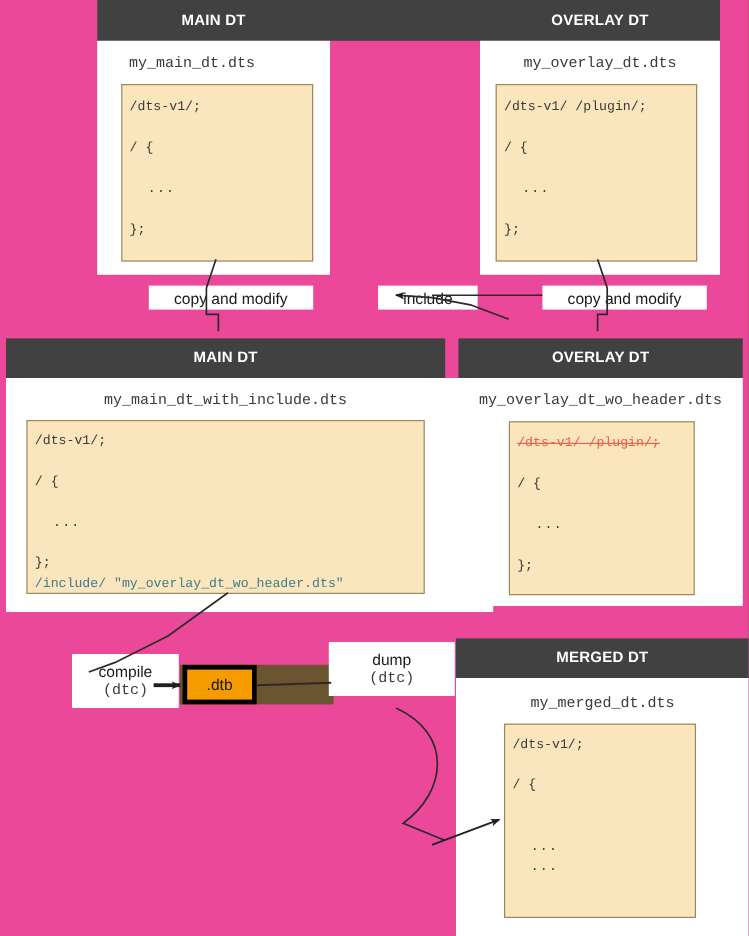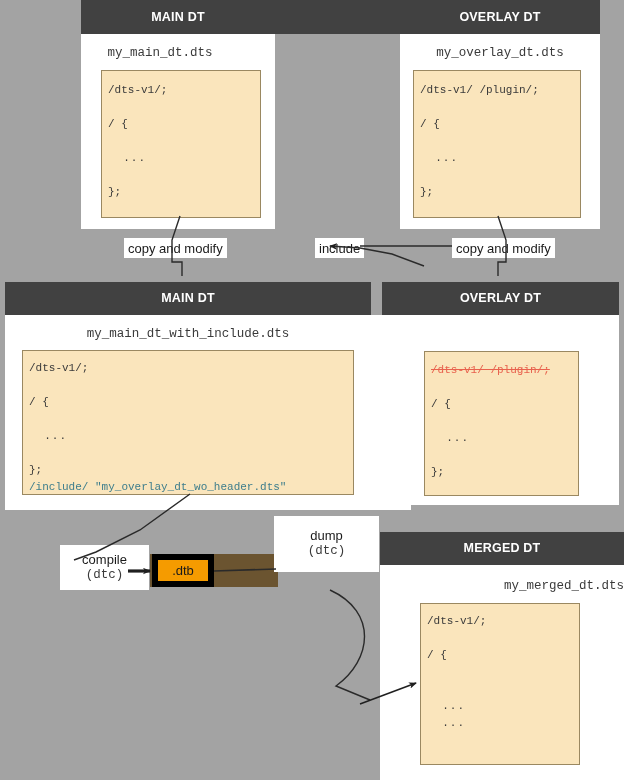--- a/index.html
+++ b/index.html
@@ -4,21 +4,21 @@
 <style>
   html, body {
     margin: 0;
     padding: 0;
     background: #666666;
   }
   #root {
     position: relative;
     width: 624px;
     height: 780px;
-    background: #a3a3a3;
+    background: #ec4899;
     font-family: "Liberation Sans", sans-serif;
     overflow: hidden;
   }
   .panel { position: absolute; }
   .panel-header {
     background: #414141;
     color: #ffffff;
     font-weight: bold;
     font-size: 12.5px;
     letter-spacing: 0.2px;
@@ -66,21 +66,21 @@
   }
   .edge-label {
     position: absolute;
     background: #ffffff;
     color: #1a1a1a;
     font-size: 13px;
     white-space: nowrap;
     line-height: 1;
     display: flex;
     align-items: center;
-    padding: 0 4px;
+    padding: 0 21px;
   }
   .proc-box {
     position: absolute;
     background: #ffffff;
     display: flex;
     align-items: center;
     justify-content: center;
   }
   .proc-label {
     text-align: center;
@@ -90,21 +90,21 @@
     white-space: nowrap;
   }
   .proc-label .sub {
     font-family: "Liberation Mono", monospace;
     font-size: 12.5px;
     color: #3a3a3a;
   }
   .dtb-box {
     position: absolute;
     background: #f59b00;
-    border: 6px solid #000000;
+    border: 4px solid #000000;
     display: flex;
     align-items: center;
     justify-content: center;
     color: #1a1a1a;
     font-size: 13px;
     box-sizing: border-box;
   }
   .brown-bar {
     position: absolute;
     background: #6b5430;
@@ -182,38 +182,39 @@
           <div class="line" style="height: 17px;"><span class="inc">/include/ "my_overlay_dt_wo_header.dts"</span></div>
         </div>
     </div>
   </div>
 
   <div class="panel" style="left:382px; top:282px; width:237px; height:223px;">
     <div class="panel-header" style="position:absolute; left:0; top:0; width:237px; height:33px;">
       <span>OVERLAY DT</span>
     </div>
     <div class="card" style="left:0px; top:33px; width:237px; height:190px;">
+      <div class="filename" style="position:absolute; left:0; top:12px; width:237px;">my_overlay_dt_wo_header.dts</div>
       <div class="code" style="position:absolute; left:42px; top:36px; width:155px; height:145px; padding:13px 0 0 6px;">
           <div class="line" style="height: 17px;"><span class="strike">/dts-v1/ /plugin/;</span></div>
           <div class="line" style="height: 17px;">&nbsp;</div>
           <div class="line" style="height: 17px;">/ {</div>
           <div class="line" style="height: 17px;">&nbsp;</div>
           <div class="line" style="height: 17px;"><span class="dots">  ...</span></div>
           <div class="line" style="height: 17px;">&nbsp;</div>
           <div class="line" style="height: 17px;">};</div>
         </div>
     </div>
   </div>
 
   <div class="panel" style="left:380px; top:532px; width:280px; height:248px;">
     <div class="panel-header" style="position:absolute; left:0; top:0; width:244px; height:33px;">
       <span>MERGED DT</span>
     </div>
     <div class="card" style="left:0px; top:33px; width:244px; height:215px;">
-      <div class="filename" style="position:absolute; left:0; top:14px; width:244px;text-align:right;">my_merged_dt.dts</div>
+      <div class="filename" style="position:absolute; left:0; top:14px; width:244px;">my_merged_dt.dts</div>
       <div class="code" style="position:absolute; left:40px; top:38px; width:160px; height:162px; padding:12px 0 0 6px;">
           <div class="line" style="height: 17px;">/dts-v1/;</div>
           <div class="line" style="height: 17px;">&nbsp;</div>
           <div class="line" style="height: 17px;">/ {</div>
           <div class="line" style="height: 17px;">&nbsp;</div>
           <div class="line" style="height: 17px;">&nbsp;</div>
           <div class="line" style="height: 17px;"><span class="dots">  ...</span></div>
           <div class="line" style="height: 17px;"><span class="dots">  ...</span></div>
           <div class="line" style="height: 17px;">&nbsp;</div>
           <div class="line" style="height: 17px;">&nbsp;</div>
@@ -227,21 +228,21 @@
       <div class="sub">(dtc)</div>
     </div>
   </div>
 
   <div class="brown-bar" style="left:150px; top:554px; width:128px; height:33px;"></div>
 
   <div class="dtb-box" style="left:152px; top:554px; width:62px; height:33px;">
     <span>.dtb</span>
   </div>
 
-  <div class="proc-box" style="left:274px; top:516px; width:105px; height:56px;">
+  <div class="proc-box" style="left:274px; top:535px; width:105px; height:45px;">
     <div class="proc-label">
       <div>dump</div>
       <div class="sub">(dtc)</div>
     </div>
   </div>
 
   <svg class="overlay" viewBox="0 0 624 780">
     <defs>
       <marker id="arrow" markerWidth="9" markerHeight="9" refX="7" refY="3.2" orient="auto" markerUnits="userSpaceOnUse">
         <path d="M0,0 L8,3.2 L0,6.4 L2,3.2 z" fill="#1f1f1f"></path>

